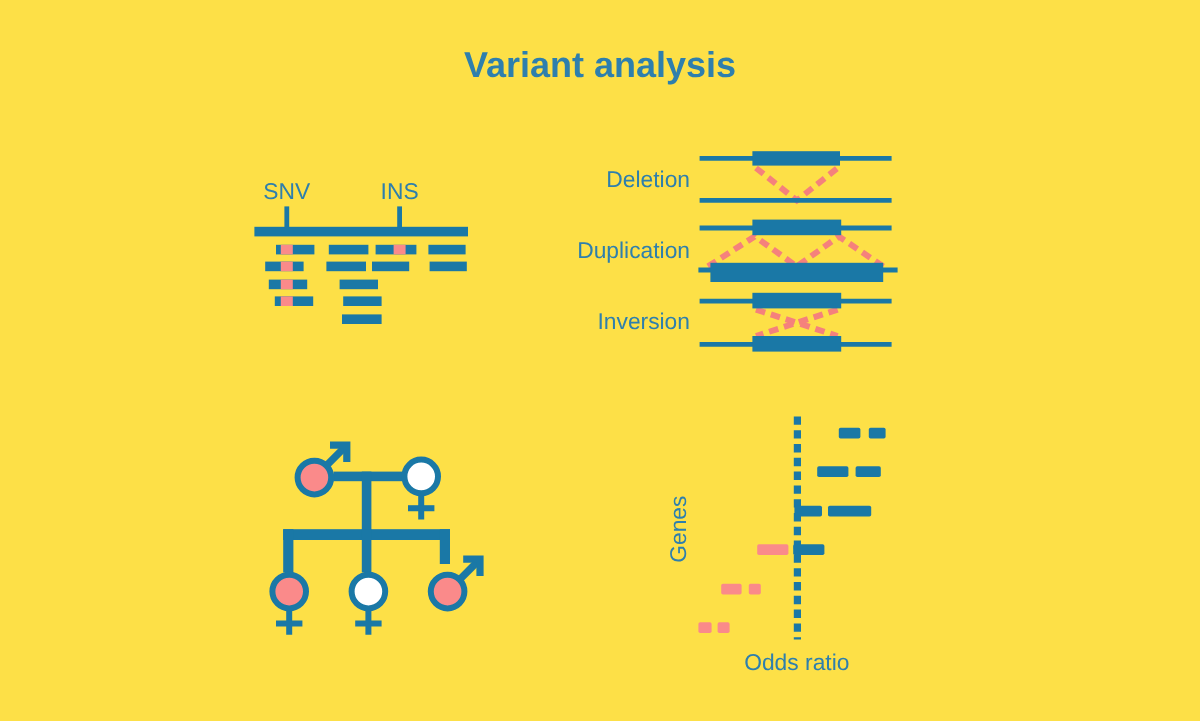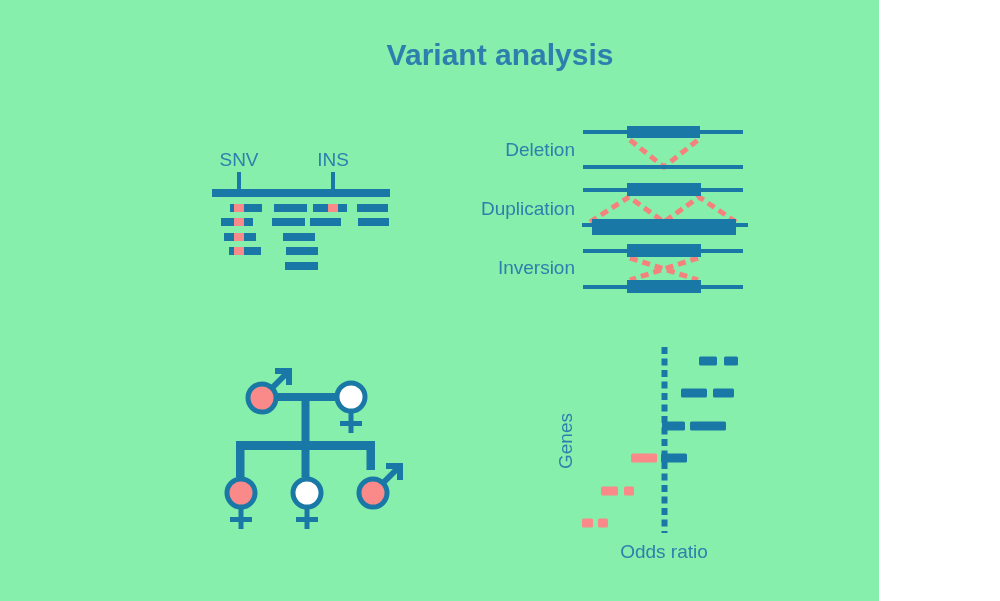--- a/index.html
+++ b/index.html
@@ -1,17 +1,17 @@
 <!DOCTYPE html>
 <html><head>
 <meta charset="utf-8">
 <style>
   html,body{margin:0;padding:0;background:#ffffff;}
   .canvas{
-    position:relative;width:879px;height:601px;background:#86efac;overflow:hidden;
+    position:relative;width:1000px;height:601px;background:#fde047;overflow:hidden;
     font-family:"Liberation Sans",sans-serif;
   }
   .title{
     position:absolute;top:38px;left:0;width:1000px;text-align:center;
     font-size:30px;font-weight:bold;color:#2e7fad;letter-spacing:0px;
   }
   svg{position:absolute;top:0;left:0;}
   .lbl{font-family:"Liberation Sans",sans-serif;font-size:19px;fill:#2e7fad;}
 </style>
 </head>

